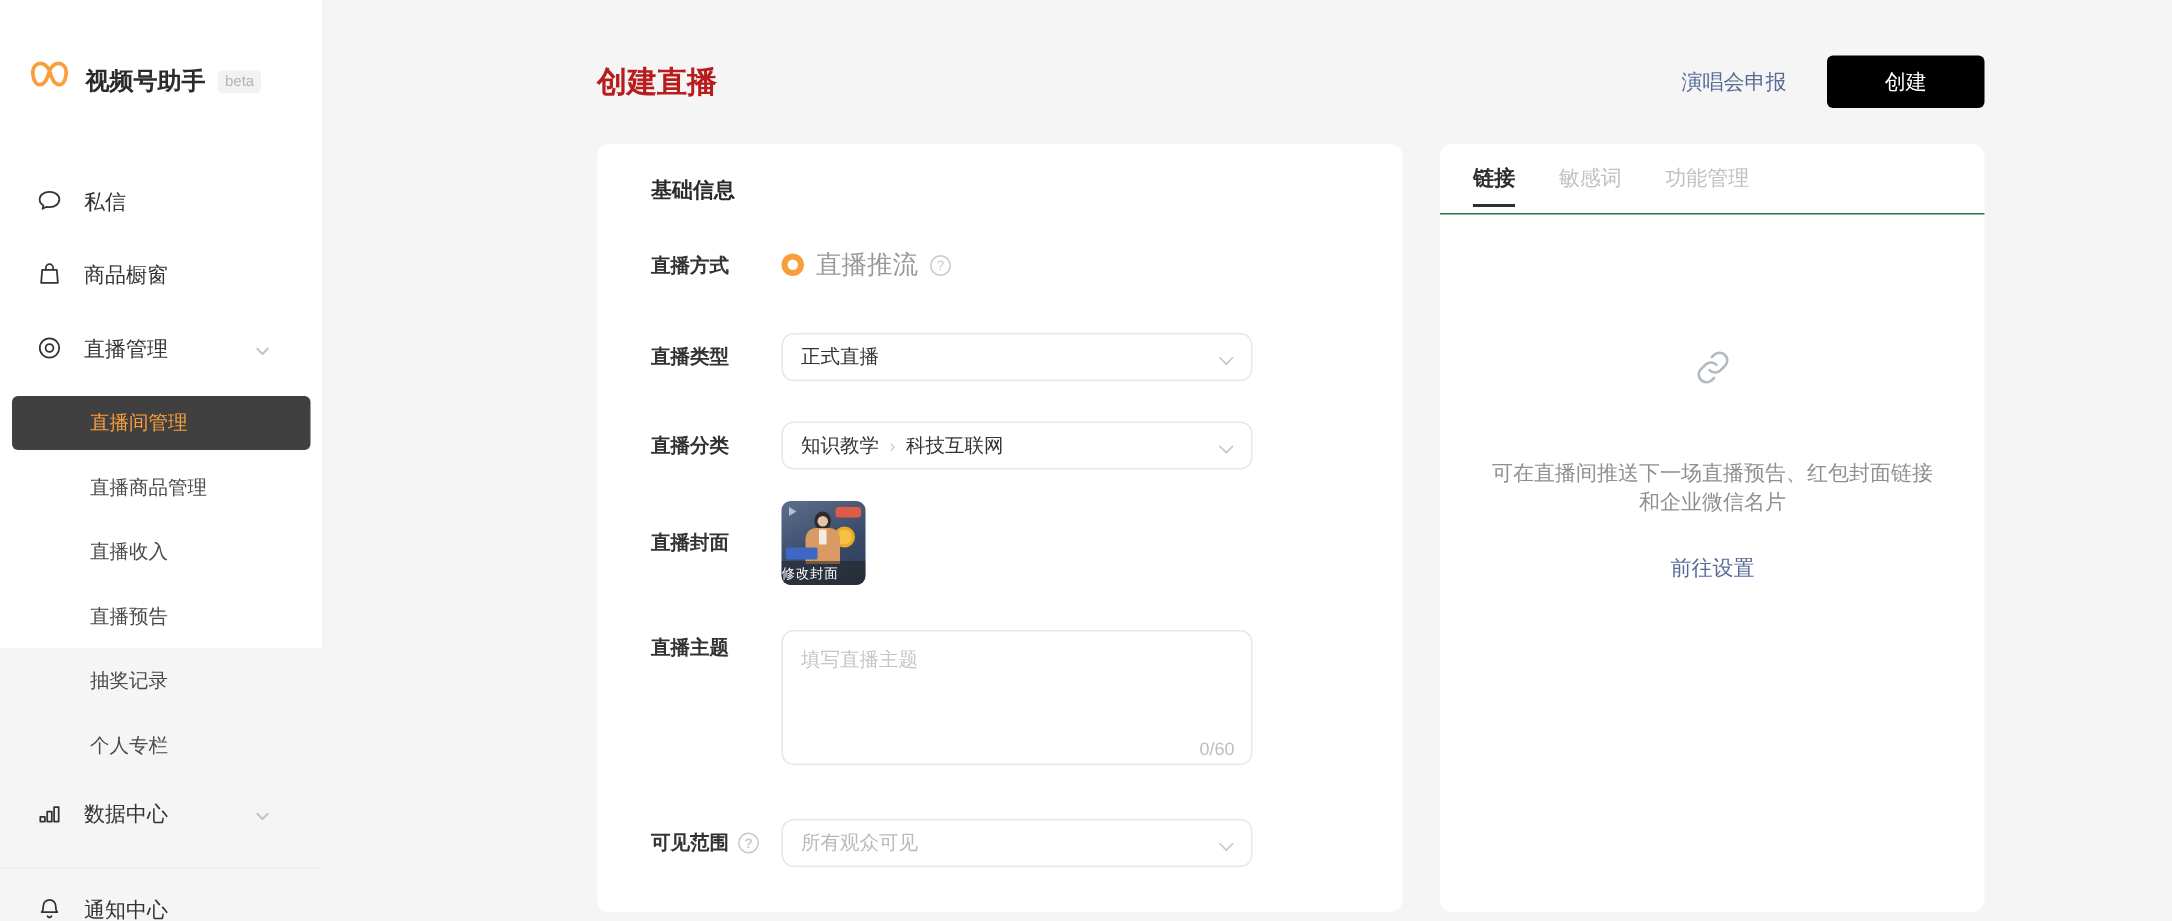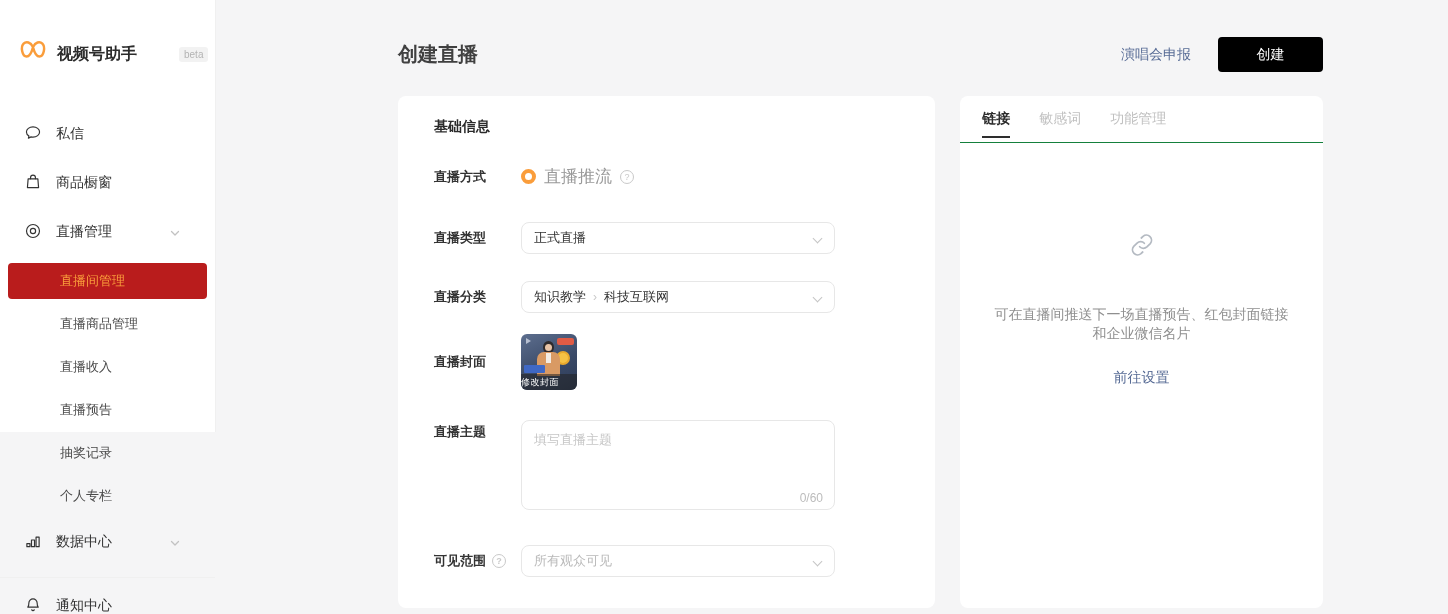--- a/index.html
+++ b/index.html
@@ -6,40 +6,40 @@
   html,body { width:1448px; height:614px; overflow:hidden;
     font-family:"Liberation Sans","DejaVu Sans",sans-serif; }
   body { position:relative; background:#f5f5f6; color:#333; }
 
   
   .sidebar { position:absolute; left:0; top:0; width:216px; height:432px;
     background:#fff; border-right:1px solid #f0f0f0; }
   .brand { display:flex; align-items:center; gap:8px; padding:36px 0 0 17px; }
   .brand-name { font-size:16px; font-weight:bold; color:#2b2b2b; }
   .beta-badge { font-size:10px; color:#b4b4b4; background:#f2f2f2;
-    padding:2px 5px; border-radius:3px;margin-left:34px; }
+    padding:2px 5px; border-radius:3px; }
   .nav { margin-top:48px; }
   .nav-item { display:flex; align-items:center; gap:14px; height:28px;
     padding-left:24px; margin-bottom:21px; font-size:14px; color:#333;
     cursor:pointer; position:relative; }
   .nav-item .chev { position:absolute; right:34px; top:8px; }
   .submenu { margin:-4px 0 14px 0; }
   .submenu-item { height:36px; line-height:36px; padding-left:52px;
     font-size:13px; color:#4a4a4a; margin:0 8px 7px 8px; border-radius:4px;
     cursor:pointer; }
-  .submenu-item.active { background:#b91c1c; color:#fa9d3b; }
+  .submenu-item.active { background:#404040; color:#fa9d3b; }
   .side-divider { border-top:1px solid #f0f0f0; margin:18px 0 0 0; }
   .nav-bottom { margin-top:14px; }
 
   
   .main { position:absolute; left:216px; top:0; right:0; bottom:0; background:#f5f5f6; }
   .content { position:absolute; left:182px; top:0; width:925px; }
   .page-header { position:relative; height:96px; }
   .page-title { position:absolute; left:0; top:41px; font-size:20px;
-    font-weight:bold; color:#404040; }
+    font-weight:bold; color:#b91c1c; }
   .header-actions { position:absolute; right:0; top:37px; display:flex;
     align-items:center; }
   .text-link { font-size:14px; color:#576b95; cursor:pointer; margin-right:27px; }
   .primary-btn { width:105px; height:35px; background:#000000; border:none;
     border-radius:4px; color:#fff; font-size:14px; cursor:pointer;
     font-family:inherit; }
 
   .cards { display:flex; gap:25px; }
   .card { background:#fff; border-radius:8px; height:512px; }
   .card-form { width:545px; }

